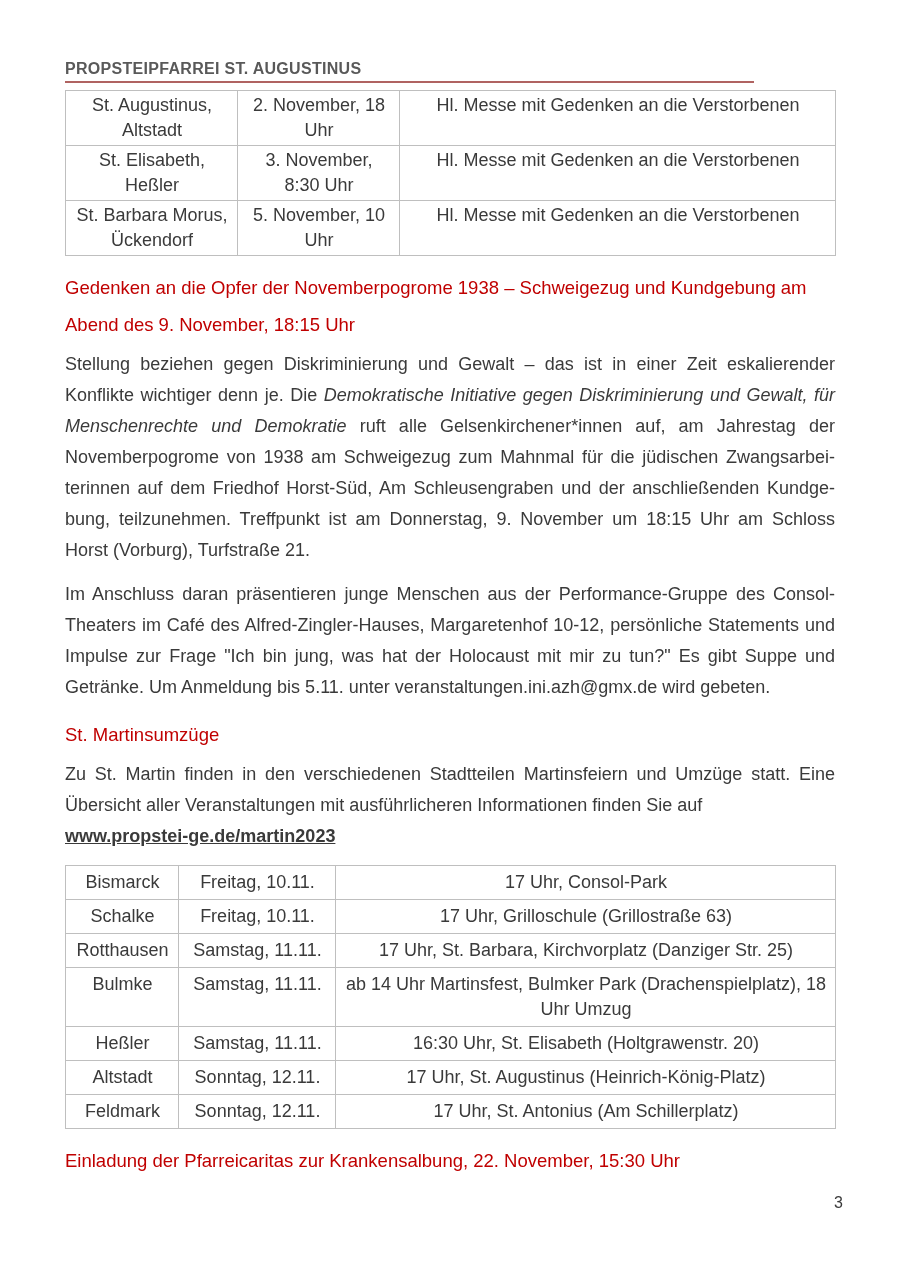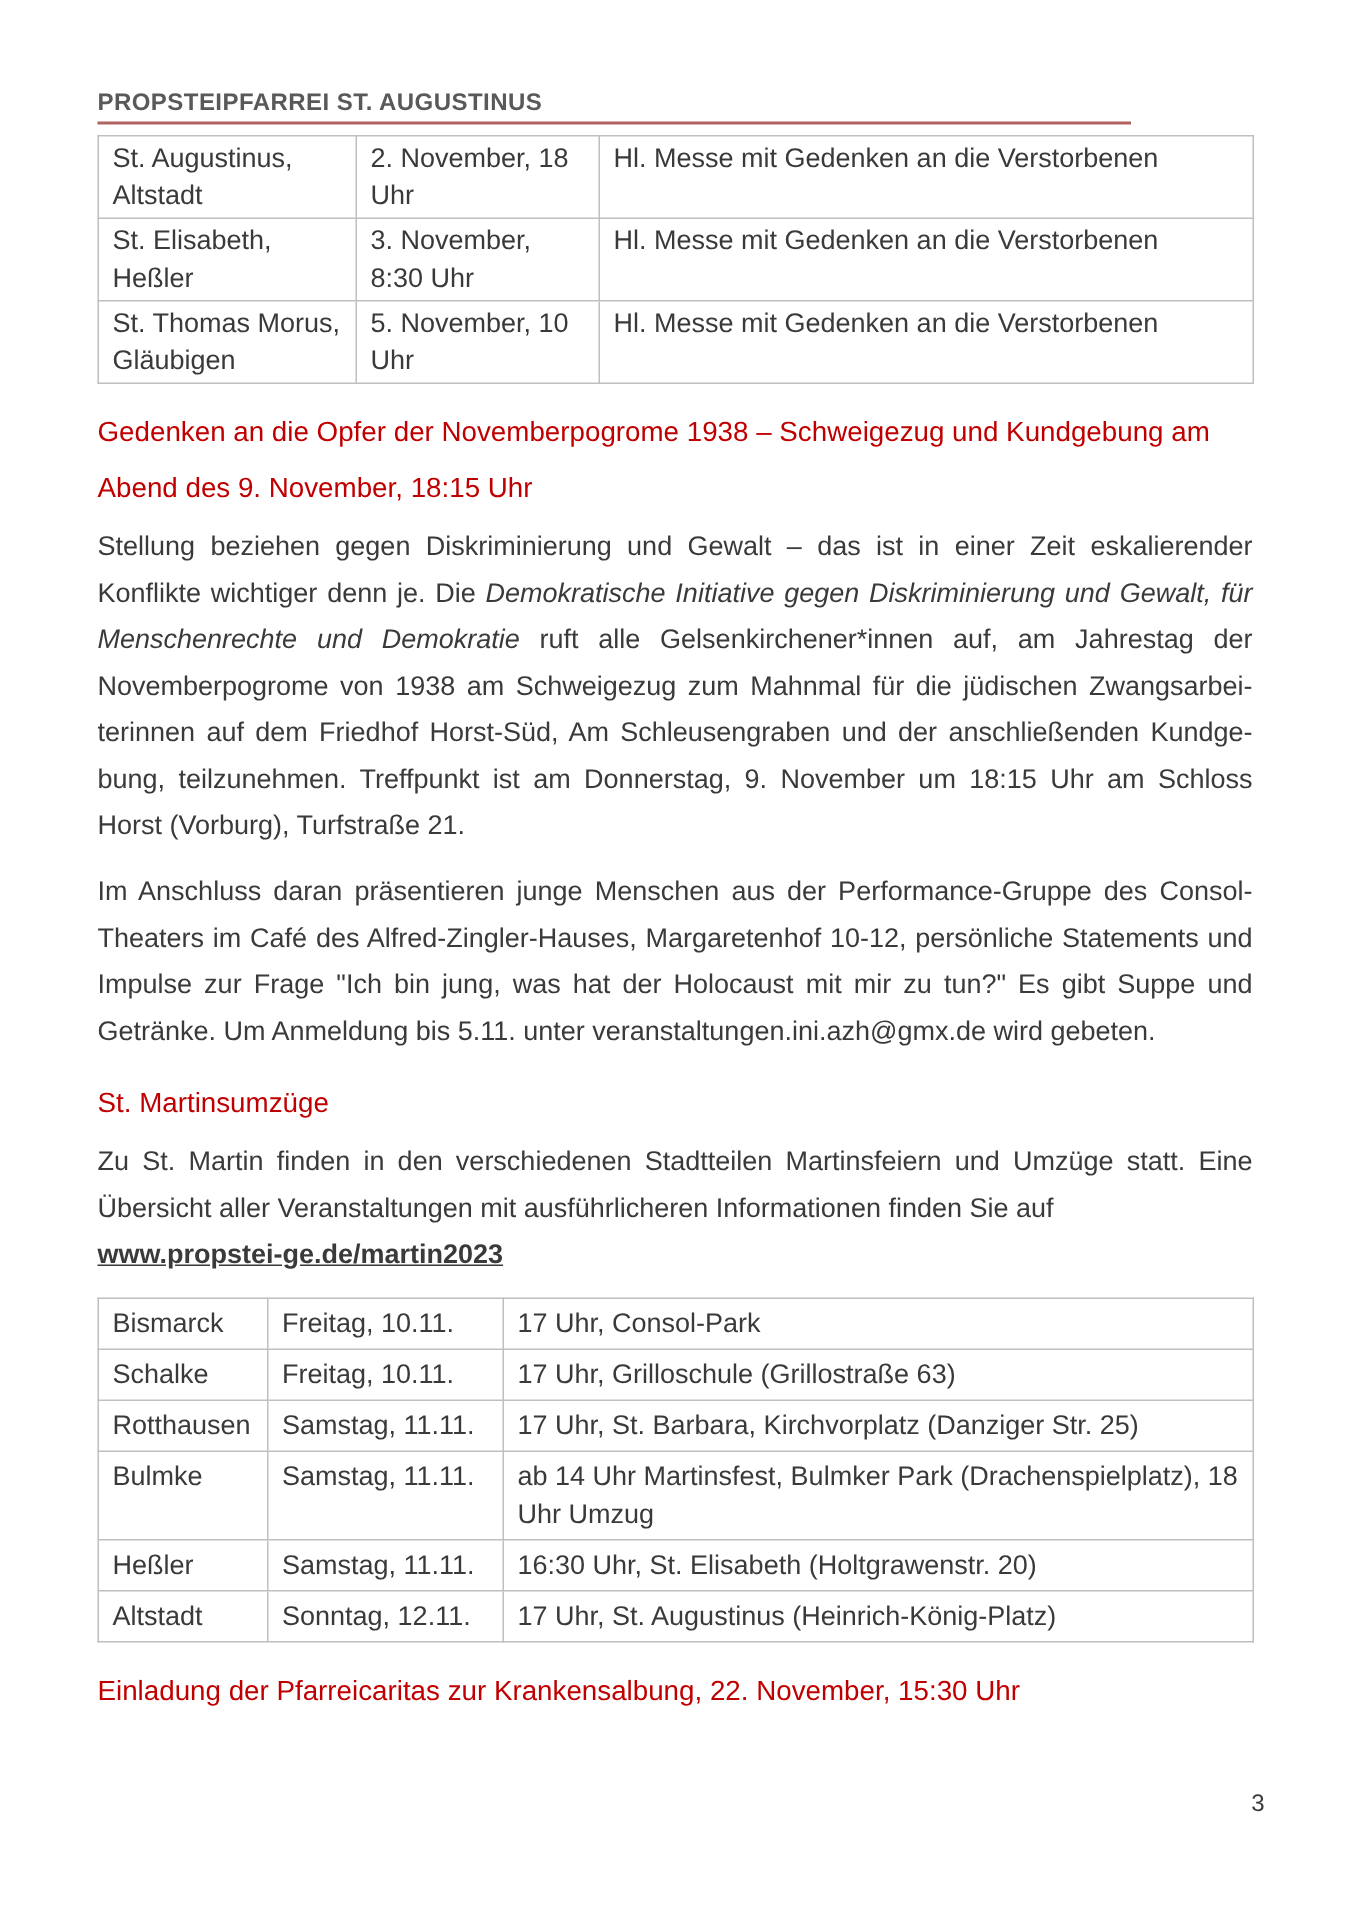--- a/index.html
+++ b/index.html
@@ -28,20 +28,21 @@
   .doc-header-rule {
     margin-top: 3px;
     height: 2px;
     width: 689px;
     background: #b06361;
   }
   table.grid {
     border-collapse: collapse;
     width: 770px;
     table-layout: fixed;
+    text-align: center;
   }
   .grid td {
     border: 1px solid #bfbfbf;
     vertical-align: top;
     font-size: 18px;
     color: #3a3a3a;
   }
   .grid1 { margin-top: 7px; }
   .grid1 td { line-height: 25px; padding: 2px 8px 2px 9px; }
   .grid2 { margin-top: 13px; }
@@ -102,21 +103,21 @@
           <td>St. Augustinus, Altstadt</td>
           <td>2. November, 18 Uhr</td>
           <td>Hl. Messe mit Gedenken an die Verstorbenen</td>
         </tr>
         <tr>
           <td>St. Elisabeth, Heßler</td>
           <td>3. November, 8:30 Uhr</td>
           <td>Hl. Messe mit Gedenken an die Verstorbenen</td>
         </tr>
         <tr>
-          <td>St. Thomas Morus, Gläubigen</td>
+          <td>St. Barbara Morus, Ückendorf</td>
           <td>5. November, 10 Uhr</td>
           <td>Hl. Messe mit Gedenken an die Verstorbenen</td>
         </tr>
       </tbody>
     </table>
 
     <div class="red-heading">Gedenken an die Opfer der Novemberpogrome 1938 – Schweigezug und Kundgebung am Abend des 9. November, 18:15 Uhr</div>
 
     <p class="body-para"><span>Stellung beziehen gegen Diskriminierung und Gewalt – das ist in einer Zeit eskalierender Konflikte wichtiger denn je. Die </span><em>Demokratische Initiative gegen Diskriminierung und Gewalt, für Menschenrechte und Demokratie</em><span> ruft alle Gelsenkirchener*innen auf, am Jahrestag der Novemberpogrome von 1938 am Schweigezug zum Mahnmal für die jüdischen Zwangsarbei­terinnen auf dem Friedhof Horst-Süd, Am Schleusengraben und der anschließenden Kundge­bung, teilzunehmen. Treffpunkt ist am Donnerstag, 9. November um 18:15 Uhr am Schloss Horst (Vorburg), Turfstraße 21.</span></p>
 
@@ -157,20 +158,25 @@
         <tr>
           <td>Heßler</td>
           <td>Samstag, 11.11.</td>
           <td>16:30 Uhr, St. Elisabeth (Holtgrawenstr. 20)</td>
         </tr>
         <tr>
           <td>Altstadt</td>
           <td>Sonntag, 12.11.</td>
           <td>17 Uhr, St. Augustinus (Heinrich-König-Platz)</td>
         </tr>
+        <tr>
+          <td>Feldmark</td>
+          <td>Sonntag, 12.11.</td>
+          <td>17 Uhr, St. Antonius (Am Schillerplatz)</td>
+        </tr>
       </tbody>
     </table>
 
     <div class="red-heading">Einladung der Pfarreicaritas zur Krankensalbung, 22. November, 15:30 Uhr</div>
 
 
   </div>
 
   <div class="page-num">3</div>
 </div>

